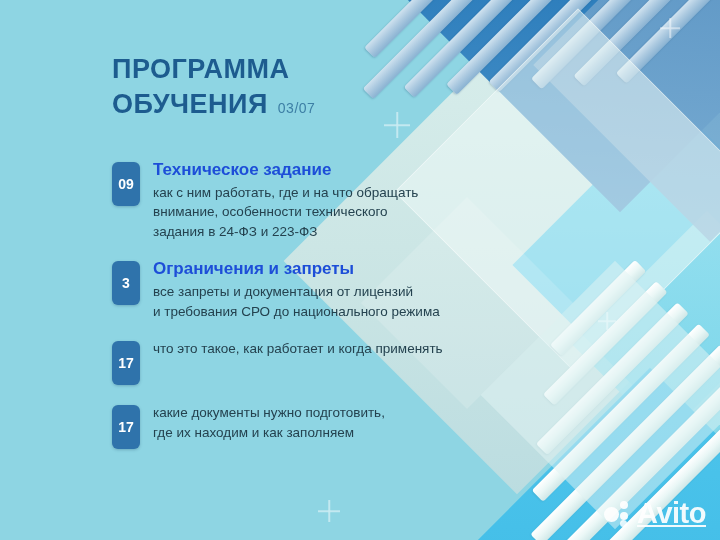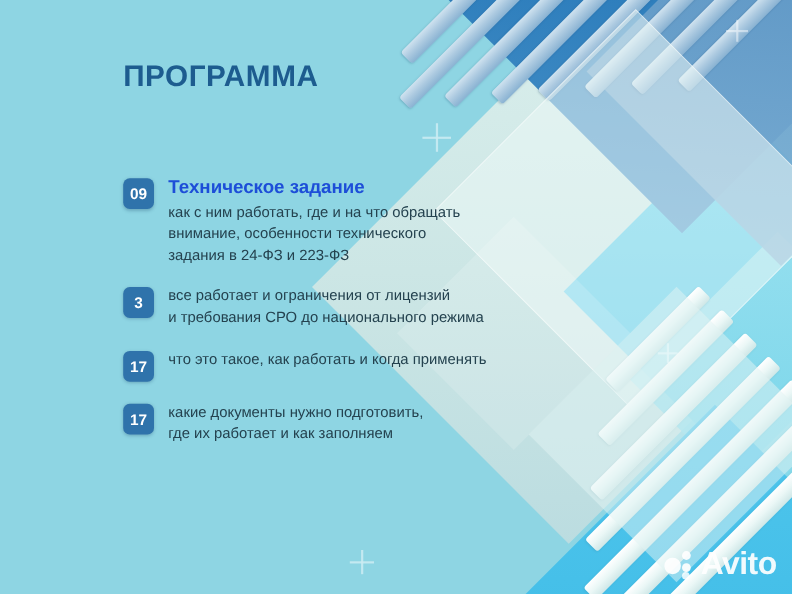--- a/index.html
+++ b/index.html
@@ -196,21 +196,21 @@
   }
   .item {
     display: flex;
     align-items: flex-start;
     gap: 13px;
     margin-bottom: 18px;
   }
   .badge {
     flex: 0 0 auto;
     width: 28px;
-    height: 28px;
+    height: 44px;
     border-radius: 6px;
     background: #2f73ab;
     color: #ffffff;
     font-size: 14px;
     font-weight: bold;
     display: flex;
     align-items: center;
     justify-content: center;
     box-shadow: 0 1px 3px rgba(20,60,100,.28);
     margin-top: 2px;
@@ -250,20 +250,21 @@
   .wm-mark i:nth-child(1){ width:15px; height:15px; left:0;  top:6px; }
   .wm-mark i:nth-child(2){ width:8px;  height:8px;  left:16px; top:0; }
   .wm-mark i:nth-child(3){ width:8px;  height:8px;  left:16px; top:11px; }
   .wm-mark i:nth-child(4){ width:7px;  height:7px;  left:16px; top:19px; opacity:.9;}
   .wm-text {
     font-size: 29px;
     font-weight: bold;
     color: #ffffff;
     letter-spacing: -.5px;
     line-height: 1;
+    text-decoration: underline;
   }
 </style>
 </head>
 <body>
 
 <div id="poster">
 
   <div class="bg-layer panel-mint"></div>
   <div class="bg-layer panel-cyan"></div>
   <div class="bg-layer panel-cyan-2"></div>
@@ -297,50 +298,55 @@
 
   <div class="sparkle" style="left:384px; top:112px; width:26px; height:26px;"></div>
   <div class="sparkle" style="left:318px; top:500px; width:22px; height:22px;"></div>
   <div class="sparkle" style="left:660px; top:18px; width:20px; height:20px;"></div>
   <div class="sparkle" style="left:598px; top:312px; width:18px; height:18px; opacity:.4;"></div>
 
   <div class="content">
 
     <div class="title-block">
       <div class="title-line1">ПРОГРАММА</div>
+      <div class="title-line2-wrap">
+        <div class="title-line2">ОБУЧЕНИЯ</div>
+        <div class="title-counter">03/07</div>
+      </div>
     </div>
 
     <div class="items" id="items">
         <div class="item">
           <div class="badge">09</div>
           <div class="item-text">
             <div class="item-title">Техническое задание</div>
             <div class="item-desc">как с ним работать, где и на что обращать
 внимание, особенности технического
 задания в 24-ФЗ и 223-ФЗ</div>
           </div>
         </div>
         <div class="item">
           <div class="badge">3</div>
           <div class="item-text">
-            <div class="item-desc">все работает и ограничения от лицензий
+            <div class="item-title">Ограничения и запреты</div>
+            <div class="item-desc">все запреты и документация от лицензий
 и требования СРО до национального режима</div>
           </div>
         </div>
         <div class="item">
           <div class="badge">17</div>
           <div class="item-text">
-            <div class="item-desc">что это такое, как работать и когда применять</div>
+            <div class="item-desc">что это такое, как работает и когда применять</div>
           </div>
         </div>
         <div class="item">
           <div class="badge">17</div>
           <div class="item-text">
             <div class="item-desc">какие документы нужно подготовить,
-где их работает и как заполняем</div>
+где их находим и как заполняем</div>
           </div>
         </div>
       </div>
 
     <div class="watermark">
       <span class="wm-mark">
         <i></i>
           <i></i>
           <i></i>
           <i></i>

